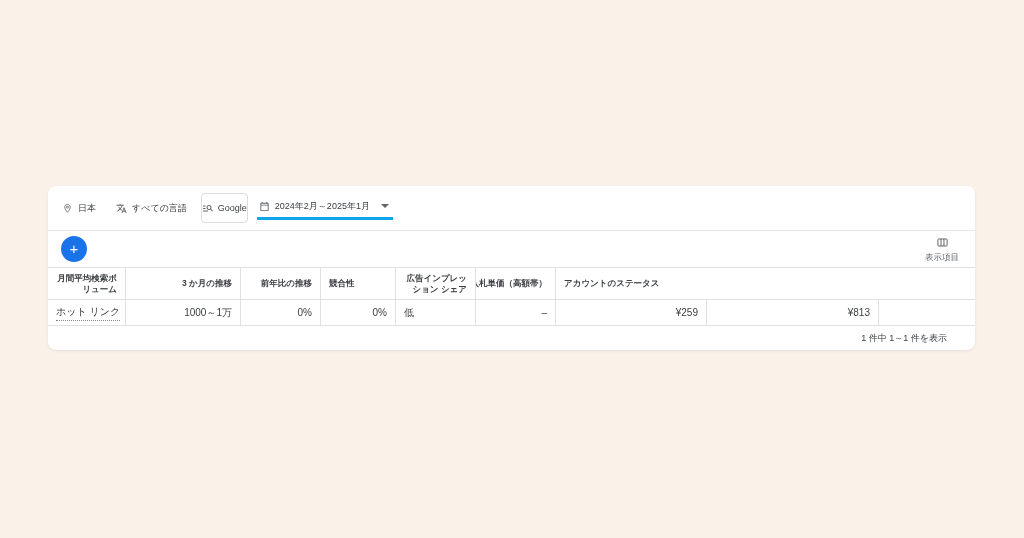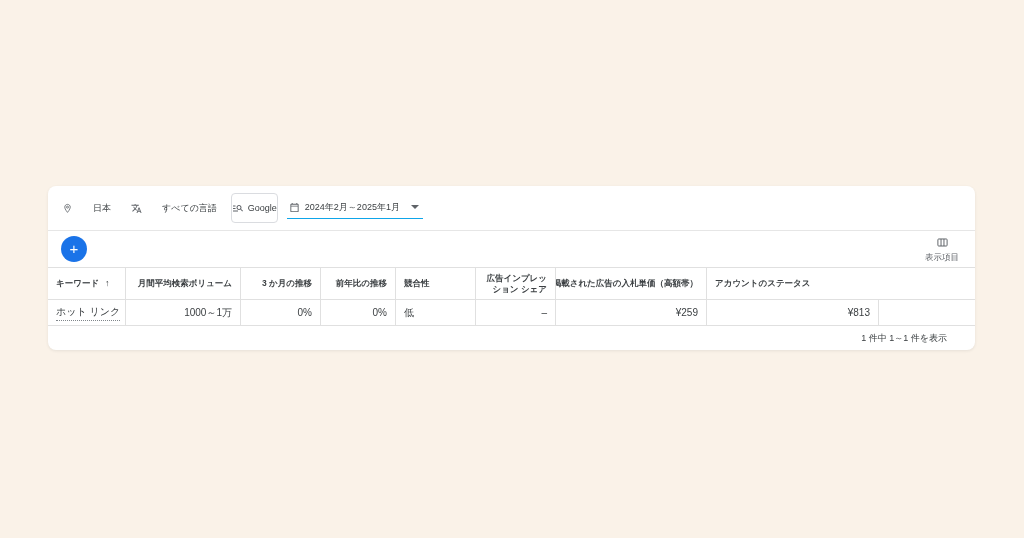--- a/index.html
+++ b/index.html
@@ -17,32 +17,32 @@
     background:#ffffff; border-radius:8px;
     box-shadow:0 1px 3px rgba(60,64,67,.10);
   }
 
   
   .toolbar {
     height:45px; display:flex; align-items:center;
     padding-left:14px; border-bottom:1px solid #e6e6e6;
     font-size:9px; color:#3c4043;
   }
-  .tb-item { display:flex; align-items:center; gap:20px; cursor:pointer; }
+  .tb-item { display:flex; align-items:center; gap:5px; cursor:pointer; }
   .tb-item + .tb-item { margin-left:20px; }
   .tb-icon { display:flex; align-items:center; }
   .network-select {
     margin-left:14px; width:47px; height:30px;
     border:1px solid #dadce0; border-radius:4px;
     display:flex; align-items:center; justify-content:center; gap:4px;
     cursor:pointer; background:#fff;
   }
   .date-select {
     margin-left:9px; display:flex; align-items:center; gap:5px;
-    border-bottom:1px solid #0ea5e9; padding:3px 4px 4px 2px; cursor:pointer;
+    border-bottom:3px solid #0ea5e9; padding:3px 4px 4px 2px; cursor:pointer;
   }
   .caret {
     width:0; height:0; margin-left:6px;
     border-left:4px solid transparent; border-right:4px solid transparent;
     border-top:4px solid #5f6368;
   }
 
   
   .actions { position:relative; height:36px; }
   .add-btn {
@@ -142,24 +142,20 @@
               <line x1="9.3" y1="5.5" x2="9.3" y2="18.5" stroke="#5f6368" stroke-width="1.8"></line>
               <line x1="14.7" y1="5.5" x2="14.7" y2="18.5" stroke="#5f6368" stroke-width="1.8"></line>
             </svg>
         </span>
         <span>表示項目</span>
       </div>
     </div>
 
     <div class="table">
       <div class="grid-row thead">
-        <div class="th al">
-          <span>キーワード</span>
-          <span class="sort-arrow">↑</span>
-        </div>
         <div class="th ar">
             <span>月間平均検索ボリューム</span>
           </div>
         <div class="th ar">
             <span>3 か月の推移</span>
           </div>
         <div class="th ar">
             <span>前年比の推移</span>
           </div>
         <div class="th al">

